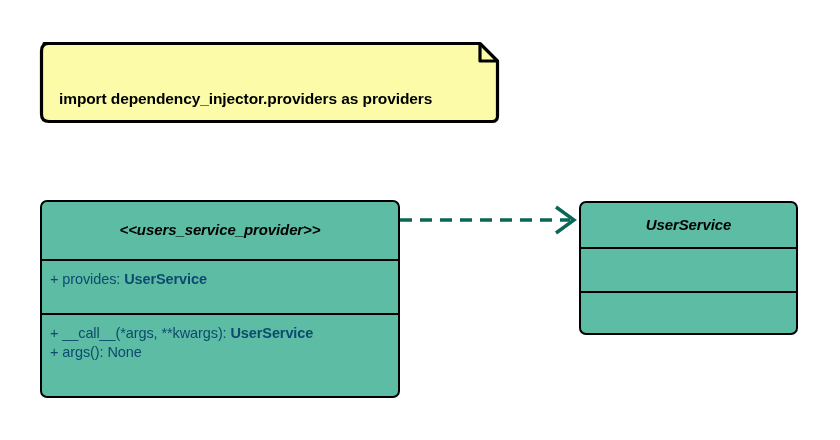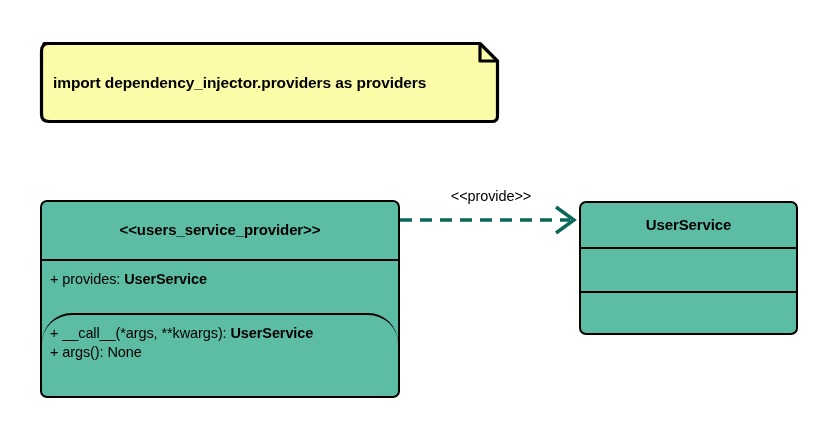--- a/index.html
+++ b/index.html
@@ -34,26 +34,26 @@
   }
   .note-svg {
     position: absolute;
     left: 0;
     top: 0;
     overflow: visible;
   }
   .note-text {
     position: absolute;
     left: 0;
-    top: 0;
+    top: 16px;
     width: 461px;
     height: 83px;
     display: flex;
     align-items: center;
-    padding-left: 14px;
+    padding-left: 20px;
     box-sizing: border-box;
     font-size: 15.5px;
     font-weight: bold;
     color: #000000;
     letter-spacing: -0.1px;
     white-space: nowrap;
   }
 
   
   .klass {
@@ -76,46 +76,47 @@
     display: flex;
     flex-direction: column;
     align-items: center;
     justify-content: center;
     text-align: center;
     font-weight: bold;
     font-size: 15px;
     color: #000000;
     line-height: 1.24;
     letter-spacing: -0.1px;
+    font-style: italic;
   }
   .member-list {
     padding: 9px 0 0 8px;
     font-size: 14.5px;
-    color: #000000;
+    color: #0c4a6e;
     line-height: 1.32;
     letter-spacing: -0.1px;
     white-space: nowrap;
   }
   .member-list .t {
     font-weight: bold;
   }
   .member {
     display: block;
   }
 
   
   #provider-class {
     left: 40px;
     top: 200px;
     width: 360px;
     height: 198px;
   }
   #provider-class .c-title  { height: 57px; }
   #provider-class .c-attrs  { height: 54px; }
-  #provider-class .c-ops    { height: 82px; border-radius: 30px; }
+  #provider-class .c-ops    { height: 82px; }
 
   
   #service-class {
     left: 579px;
     top: 201px;
     width: 219px;
     height: 134px;
   }
   #service-class .c-title { height: 44px; }
   #service-class .c-attrs { height: 44px; }
@@ -181,15 +182,14 @@
       <span>UserService</span>
     </div>
     <div class="compartment c-attrs member-list"></div>
     <div class="compartment c-ops member-list"></div>
   </div>
 
   <svg class="connector" width="186" height="46" viewBox="0 0 186 46">
     <line x1="2" y1="34" x2="172" y2="34" stroke="#0a6656" stroke-width="3.4" stroke-dasharray="12 8"></line>
     <path d="M 158 21 L 176 34 L 158 47" fill="none" stroke="#0a6656" stroke-width="3.4" stroke-linecap="butt" stroke-linejoin="miter"></path>
   </svg>
-  <div class="connector-label">&lt;&lt;provide&gt;&gt;</div>
 
 </div>
 
 </body></html>

